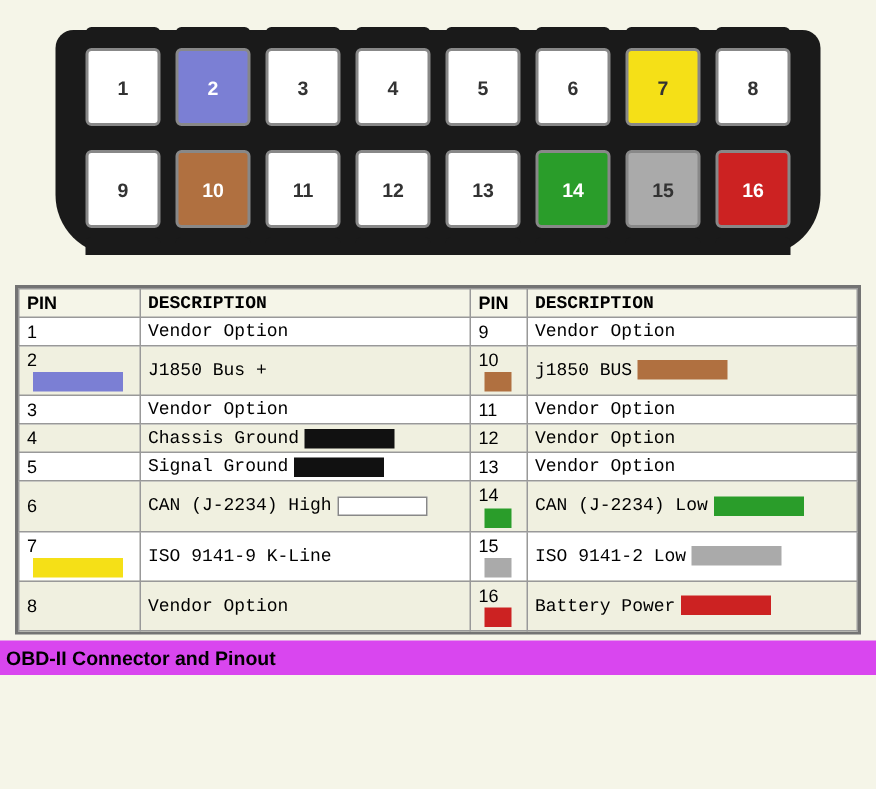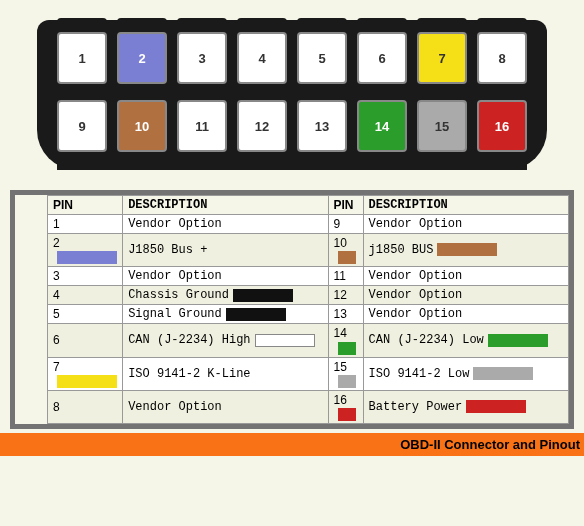--- a/index.html
+++ b/index.html
@@ -101,22 +101,21 @@
       top: 148px;
       left: 30px;
       right: 30px;
       display: flex;
       justify-content: space-between;
     }
 
     
     .table-area {
       margin: 4px 10px 4px 10px;
-      border: 5px solid #737373;
-      padding-left: 32px;
+      border: 2px solid #737373;
     }
 
     table {
       width: 100%;
       border-collapse: collapse;
     }
 
     td, th {
       border: 1px solid #999;
       padding: 2px 5px;
@@ -138,25 +137,25 @@
       width: 60px;
       height: 13px;
       vertical-align: middle;
       margin-left: 4px;
     }
 
     .row-even { background: #fff; }
     .row-odd { background: #f0f0e0; }
 
     .caption {
-      text-align: right;
+      text-align: left;
       font-size: 13px;
       font-weight: bold;
       padding: 4px;
-      background: #f97316;
+      background: #d946ef;
     }
   </style>
 </head>
 <body>
 
 <div class="connector-area">
   <div class="connector-wrap">
     <div class="connector-body"></div>
 
     <div class="notch-top">
@@ -245,21 +244,21 @@
           <td class="col-desc">Vendor Option</td>
         </tr>
         <tr class="row-odd">
           <td class="col-pin">6</td>
           <td class="col-desc">CAN (J-2234) High<span class="color-swatch" style="background: rgb(255, 255, 255); border: 1px solid rgb(136, 136, 136);"></span></td>
           <td class="col-pin">14<span class="color-swatch" style="background: rgb(42, 157, 42); width: 18px; height: 13px;"></span></td>
           <td class="col-desc">CAN (J-2234) Low<span class="color-swatch" style="background: rgb(42, 157, 42);"></span></td>
         </tr>
         <tr class="row-even">
           <td class="col-pin">7<span class="color-swatch" style="background: rgb(245, 224, 23);"></span></td>
-          <td class="col-desc">ISO 9141-2 K-Line</td>
+          <td class="col-desc">ISO 9141-9 K-Line</td>
           <td class="col-pin">15<span class="color-swatch" style="background: rgb(170, 170, 170); width: 18px; height: 13px;"></span></td>
           <td class="col-desc">ISO 9141-2 Low<span class="color-swatch" style="background: rgb(170, 170, 170);"></span></td>
         </tr>
         <tr class="row-odd">
           <td class="col-pin">8</td>
           <td class="col-desc">Vendor Option</td>
           <td class="col-pin">16<span class="color-swatch" style="background: rgb(204, 34, 34); width: 18px; height: 13px;"></span></td>
           <td class="col-desc">Battery Power<span class="color-swatch" style="background: rgb(204, 34, 34);"></span></td>
         </tr>
       </tbody>

